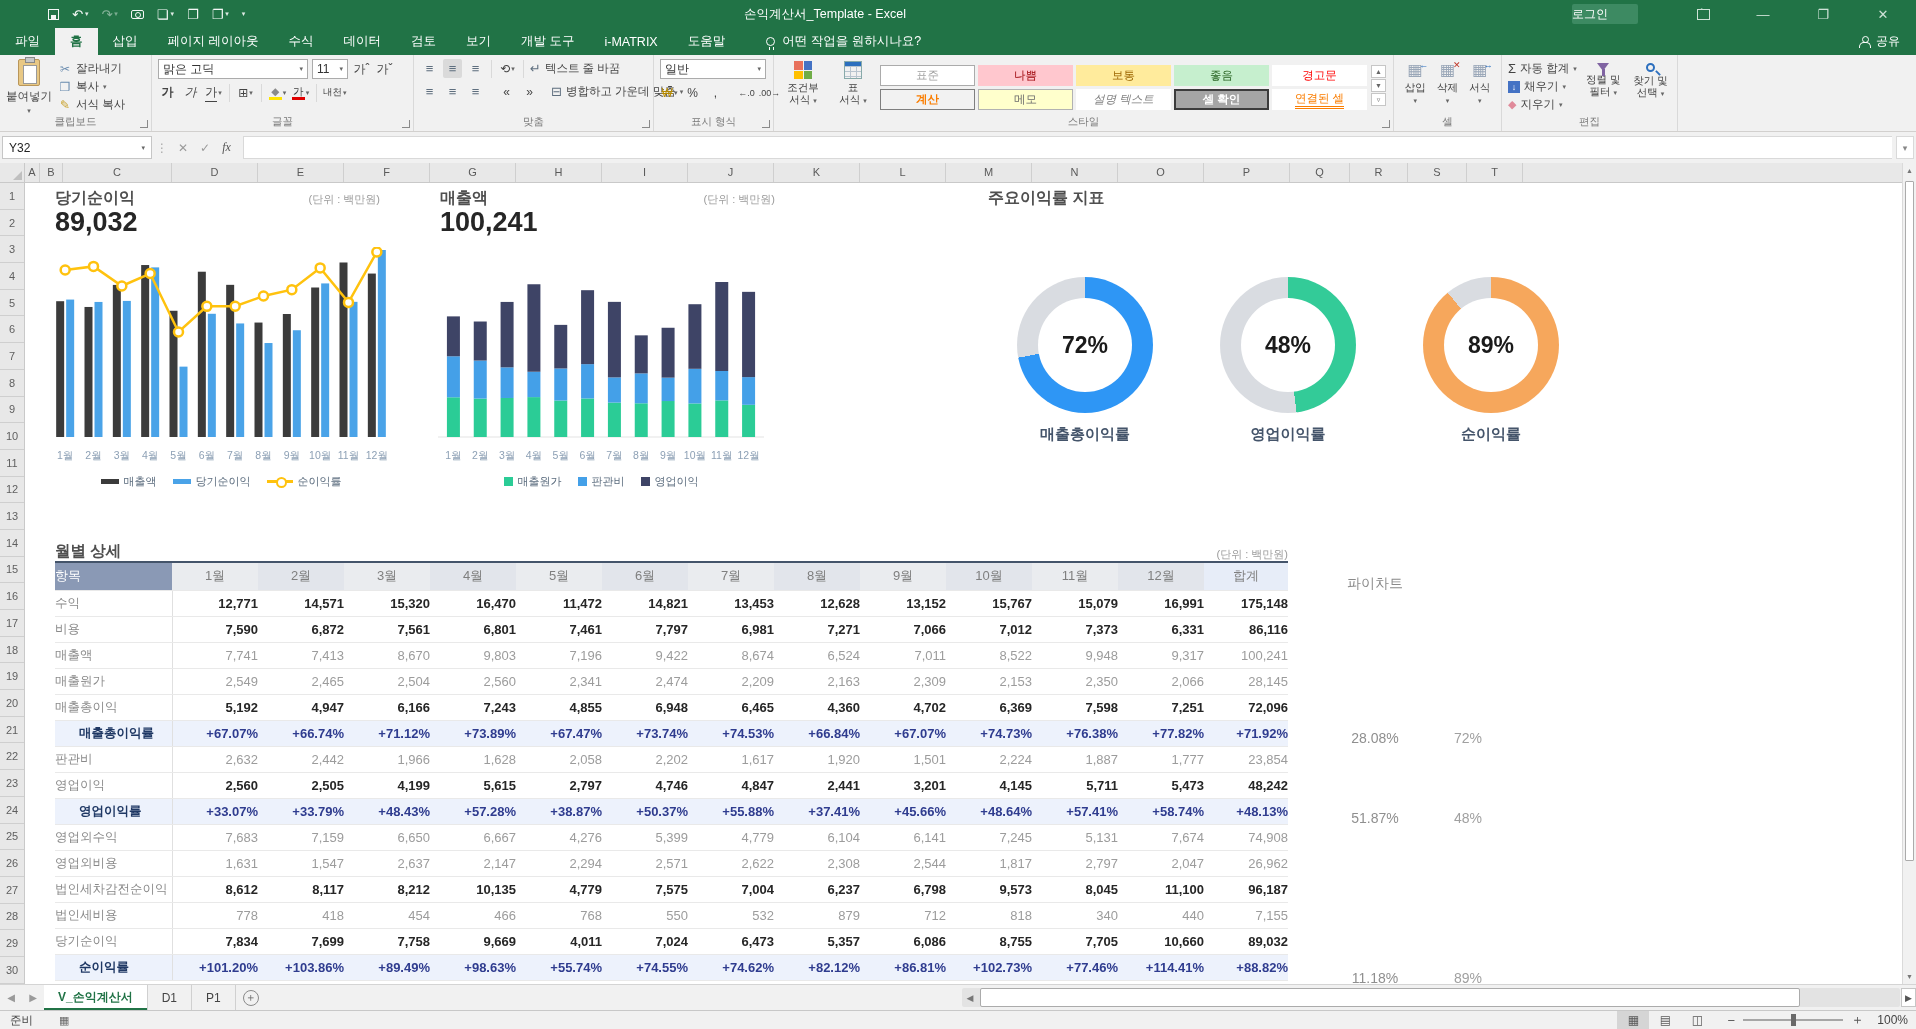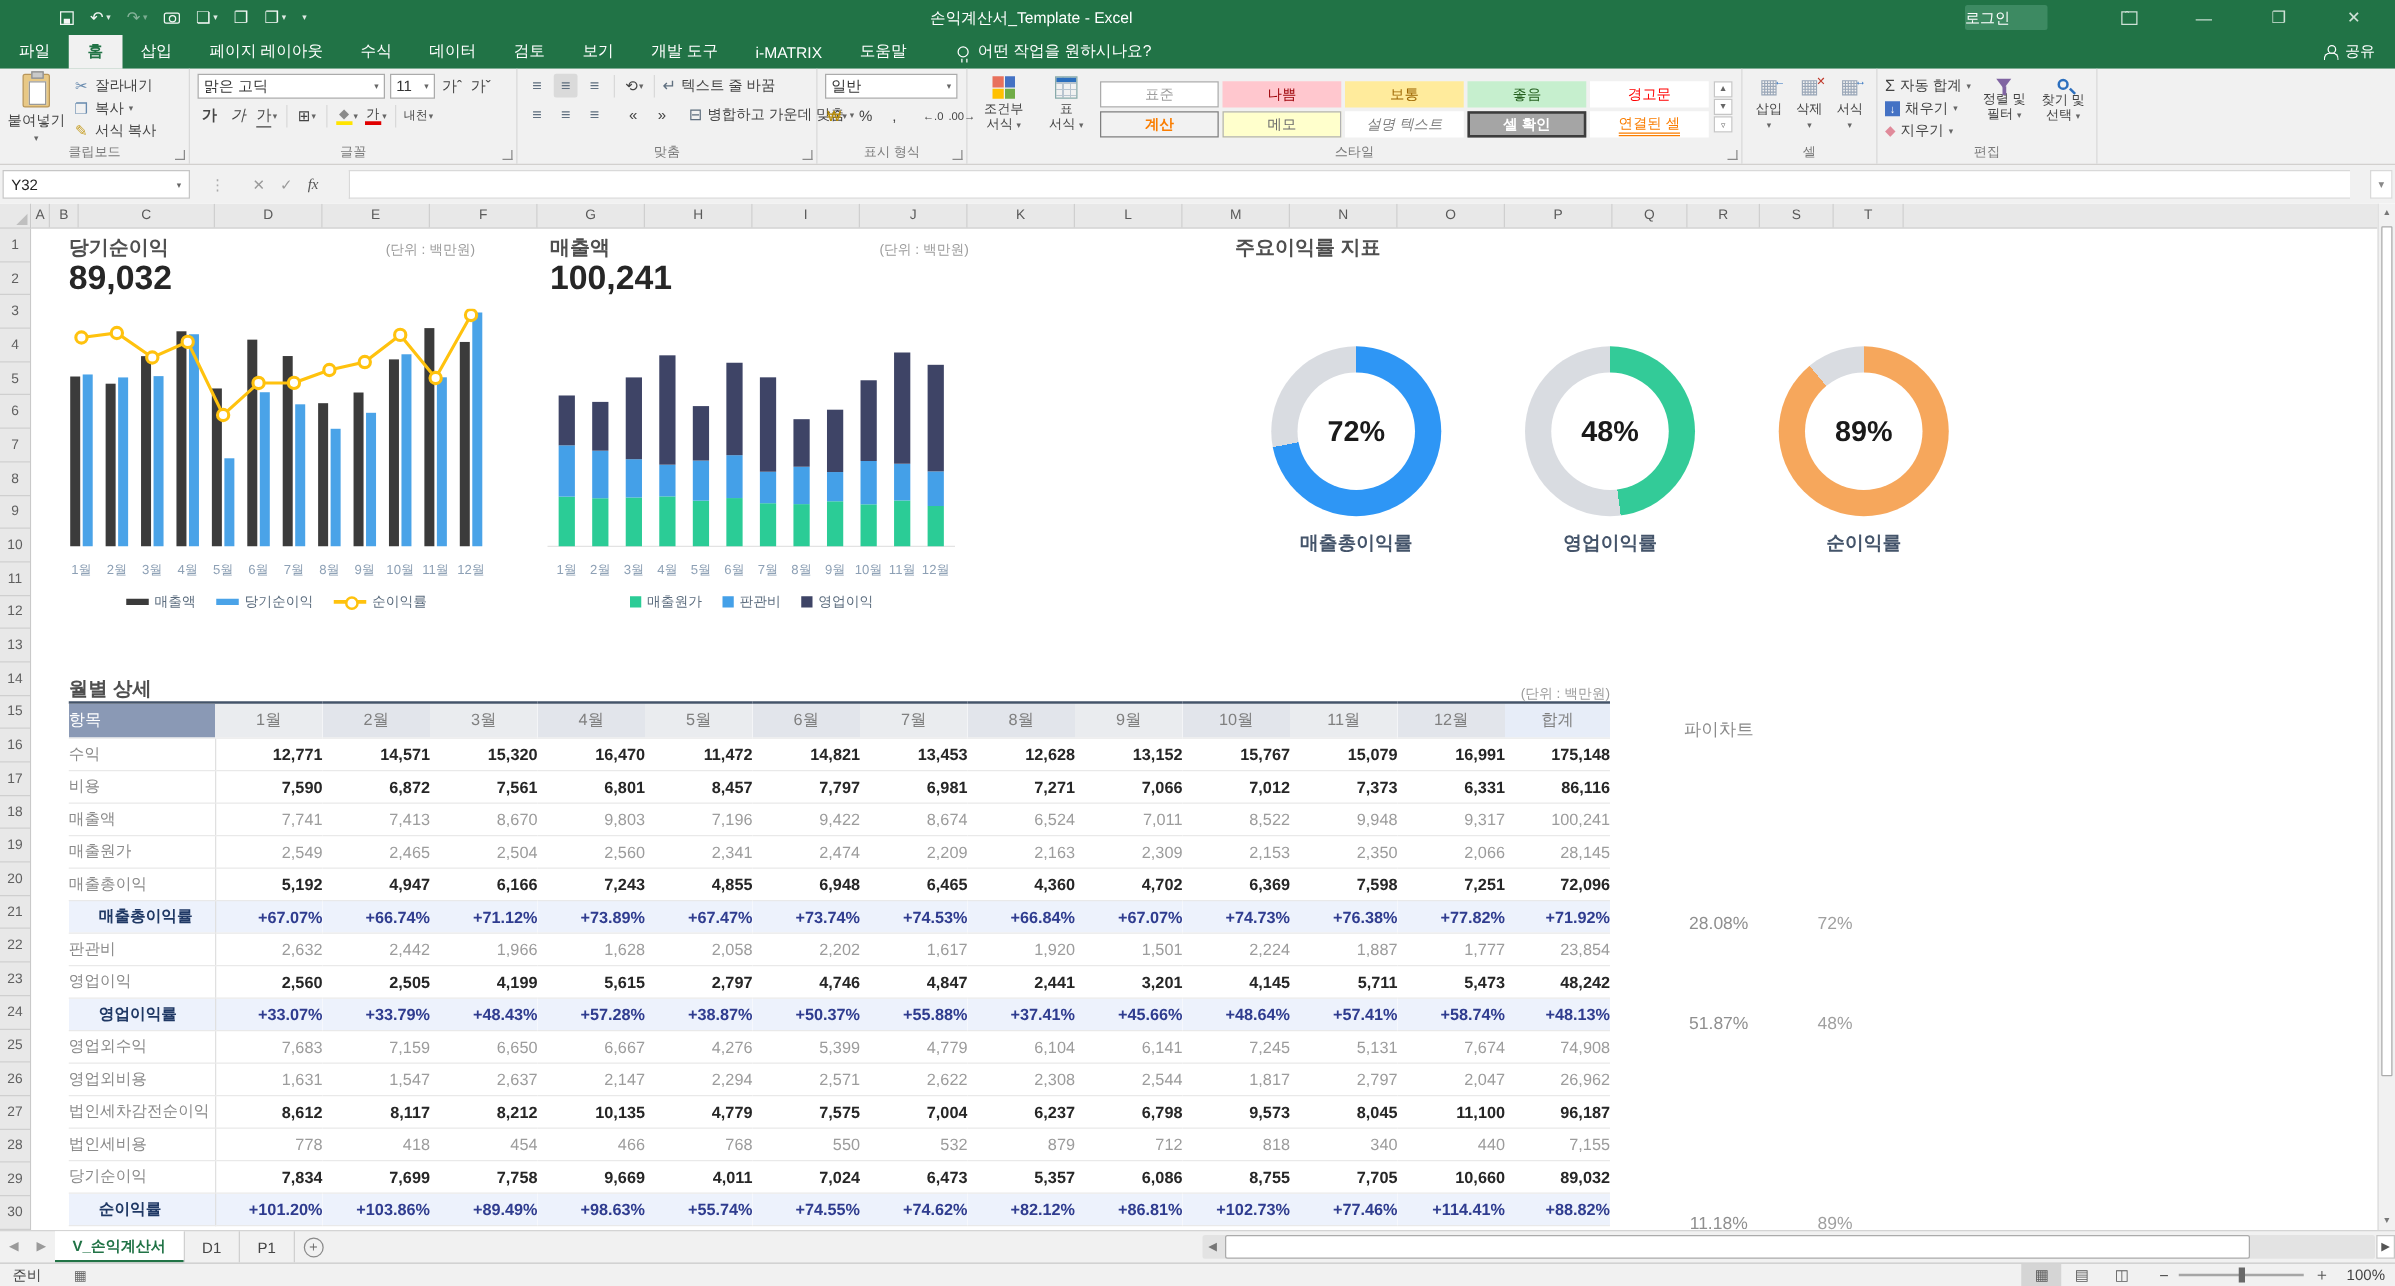--- a/index.html
+++ b/index.html
@@ -96,21 +96,21 @@
   .edit-col{display:flex;flex-direction:column;gap:3px;padding-top:2px}
   .fillic{width:12px;height:12px;background:#4472c4;color:#fff;font-size:9px;display:flex;align-items:center;justify-content:center}
   .sigma{font-size:13px;color:#444}
   .eraser{color:#e08a9a;font-size:11px}
   .funnel{width:0;height:0;border-left:6px solid transparent;border-right:6px solid transparent;border-top:8px solid #8064a2;position:relative;margin-top:2px}
   .funnel:after{content:"";position:absolute;left:-1.5px;top:-2px;width:3px;height:7px;background:#8064a2}
   .mag{width:9px;height:9px;border:2px solid #2c6fbe;border-radius:50%;position:relative;margin-top:2px}
   .mag:after{content:"";position:absolute;left:7px;top:7px;width:6px;height:2px;background:#2c6fbe;transform:rotate(45deg)}
 
   
-  .fbar{position:absolute;left:0;top:132px;width:100%;height:31px;background:#f1f1f1;display:flex;align-items:center;padding:4px 2px;gap:16px}
+  .fbar{position:absolute;left:0;top:132px;width:100%;height:31px;background:#f1f1f1;display:flex;align-items:center;padding:4px 2px;gap:4px}
   .namebox{width:150px;height:23px;background:#fff;border:1px solid #c6c6c6;display:flex;align-items:center;justify-content:space-between;padding:0 6px;font-size:12px;color:#222}
   .fsplit{width:10px;text-align:center;color:#aaa;cursor:col-resize}
   .fbtns{display:flex;align-items:center;gap:12px;padding:0 8px;color:#9a9a9a;font-size:12px}
   .fx{font-style:italic;font-family:"Liberation Serif","DejaVu Serif",serif;color:#555}
   .finput{flex:1;height:23px;background:#fff;border:1px solid #d9d9d9;border-right:none;padding:0 6px;font-size:12px;color:#222}
   .fexpand{width:18px;height:23px;background:#fff;border:1px solid #d9d9d9;display:flex;align-items:center;justify-content:center;color:#888;font-size:9px;cursor:pointer}
 
   
   .sheet{position:absolute;left:0;top:163px;width:100%;height:821px;background:#fff}
   .corner{position:absolute;left:0;top:0;width:25px;height:20px;background:#e8e8e8;border-right:1px solid #c9c9c9;border-bottom:1px solid #c9c9c9;cursor:pointer}
@@ -738,21 +738,21 @@
               <td class="td-val">15,079</td>
               <td class="td-val">16,991</td>
               <td class="td-val">175,148</td>
             </tr>
             <tr class="row-bold">
               <td class="td-label">비용</td>
               <td class="td-val">7,590</td>
               <td class="td-val">6,872</td>
               <td class="td-val">7,561</td>
               <td class="td-val">6,801</td>
-              <td class="td-val">8,457</td>
+              <td class="td-val">7,461</td>
               <td class="td-val">7,797</td>
               <td class="td-val">6,981</td>
               <td class="td-val">7,271</td>
               <td class="td-val">7,066</td>
               <td class="td-val">7,012</td>
               <td class="td-val">7,373</td>
               <td class="td-val">6,331</td>
               <td class="td-val">86,116</td>
             </tr>
             <tr class="row-plain">

